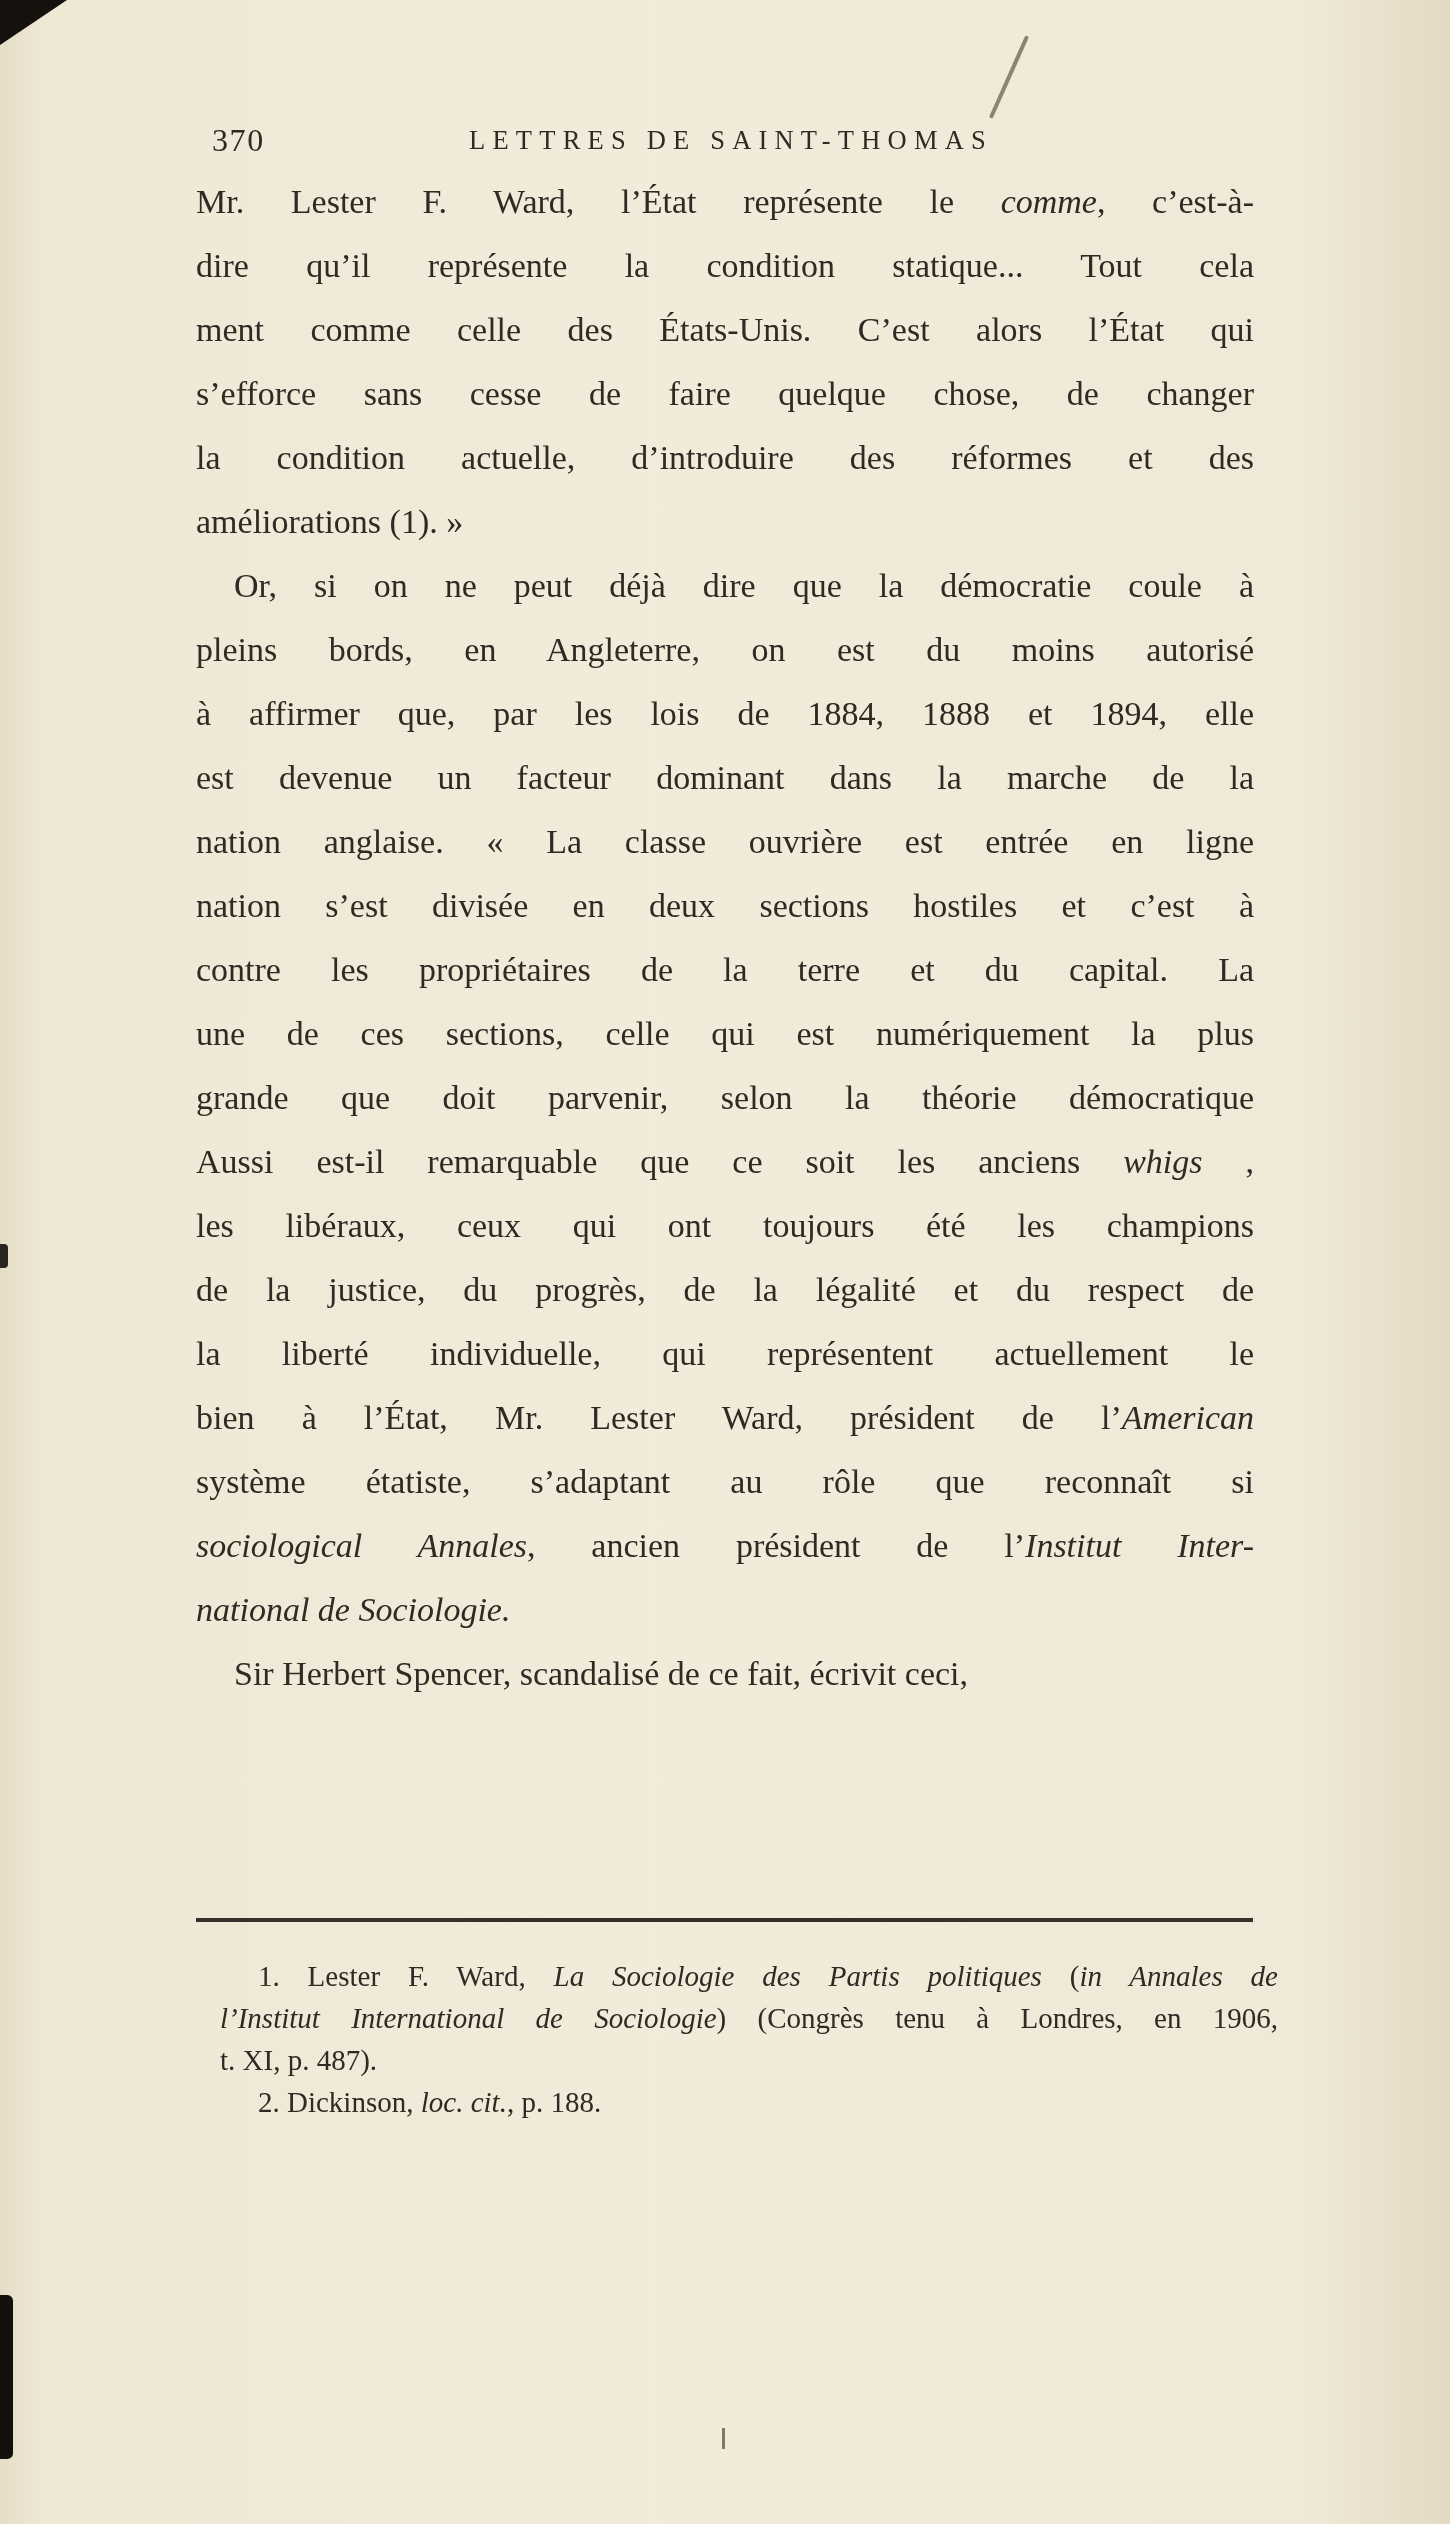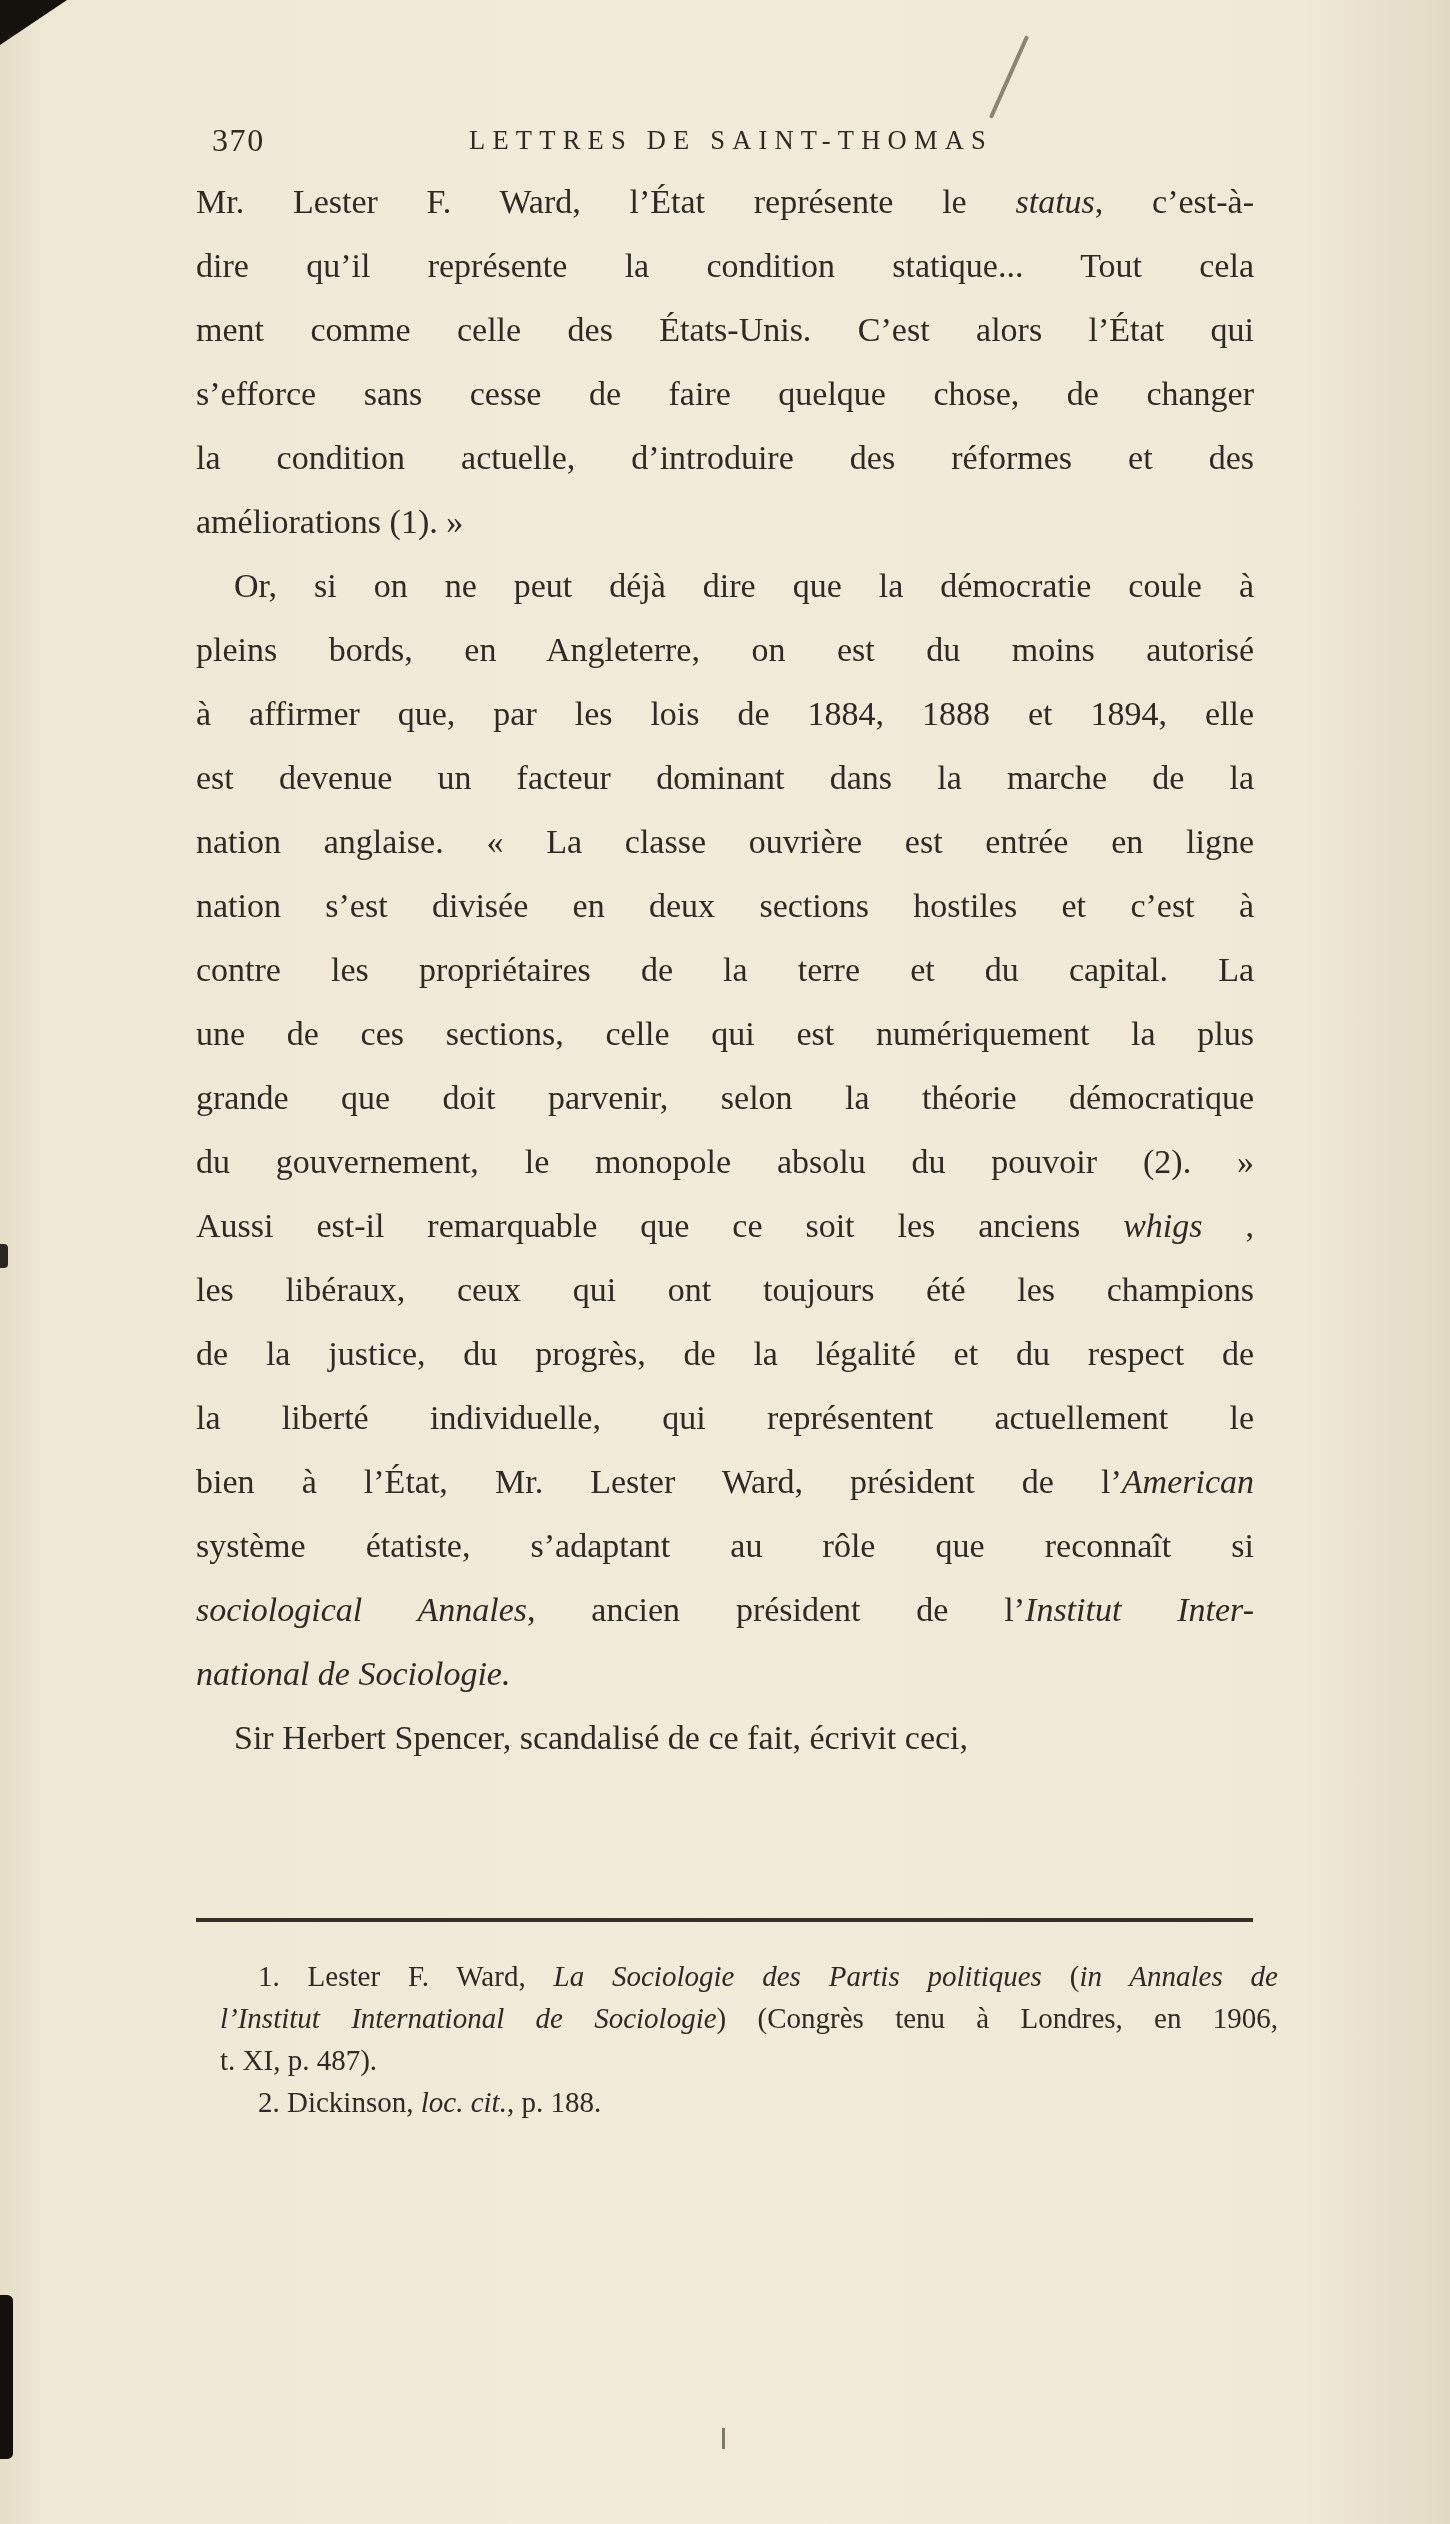--- a/index.html
+++ b/index.html
@@ -33,38 +33,37 @@
 </head>
 <body>
 
 <header class="page-header">
   <span class="page-number">370</span>
   <span class="running-title">LETTRES DE SAINT-THOMAS</span>
 </header>
 
 <main class="text-block" id="body-text">
     <div>
-      <div class="line"><span>Mr. Lester F. Ward, l’État représente le </span><span class="it">status</span><span>, c’est-à-</span></div>
+      <div class="line"><span>Mr. Lester F. Ward, l’État représente le </span><span class="it">comme</span><span>, c’est-à-</span></div>
       <div class="line"><span>dire qu’il représente la condition statique... Tout cela</span></div>
       <div class="line"><span>ment comme celle des États-Unis. C’est alors l’État qui</span></div>
       <div class="line"><span>s’efforce sans cesse de faire quelque chose, de changer</span></div>
       <div class="line"><span>la condition actuelle, d’introduire des réformes et des</span></div>
       <div class="line last"><span>améliorations (1). »</span></div>
     </div>
     <div>
       <div class="line indent"><span>Or, si on ne peut déjà dire que la démocratie coule à</span></div>
       <div class="line"><span>pleins bords, en Angleterre, on est du moins autorisé</span></div>
       <div class="line"><span>à affirmer que, par les lois de 1884, 1888 et 1894, elle</span></div>
       <div class="line"><span>est devenue un facteur dominant dans la marche de la</span></div>
       <div class="line"><span>nation anglaise. « La classe ouvrière est entrée en ligne</span></div>
       <div class="line"><span>nation s’est divisée en deux sections hostiles et c’est à</span></div>
       <div class="line"><span>contre les propriétaires de la terre et du capital. La</span></div>
       <div class="line"><span>une de ces sections, celle qui est numériquement la plus</span></div>
       <div class="line"><span>grande que doit parvenir, selon la théorie démocratique</span></div>
-      <div class="line"><span>du gouvernement, le monopole absolu du pouvoir (2). »</span></div>
       <div class="line"><span>Aussi est-il remarquable que ce soit les anciens </span><span class="it">whigs</span><span> ,</span></div>
       <div class="line"><span>les libéraux, ceux qui ont toujours été les champions</span></div>
       <div class="line"><span>de la justice, du progrès, de la légalité et du respect de</span></div>
       <div class="line"><span>la liberté individuelle, qui représentent actuellement le</span></div>
       <div class="line"><span>bien à l’État, Mr. Lester Ward, président de l’</span><span class="it">American</span></div>
       <div class="line"><span>système étatiste, s’adaptant au rôle que reconnaît si</span></div>
       <div class="line"><span class="it">sociological Annales</span><span>, ancien président de l’</span><span class="it">Institut Inter-</span></div>
       <div class="line last"><span class="it">national de Sociologie.</span></div>
     </div>
     <div>

